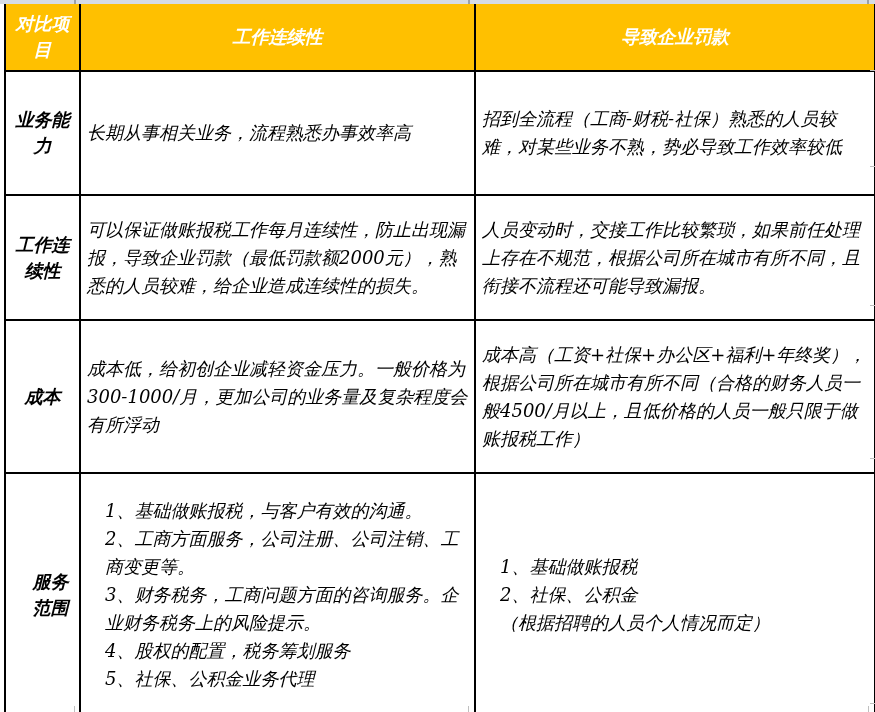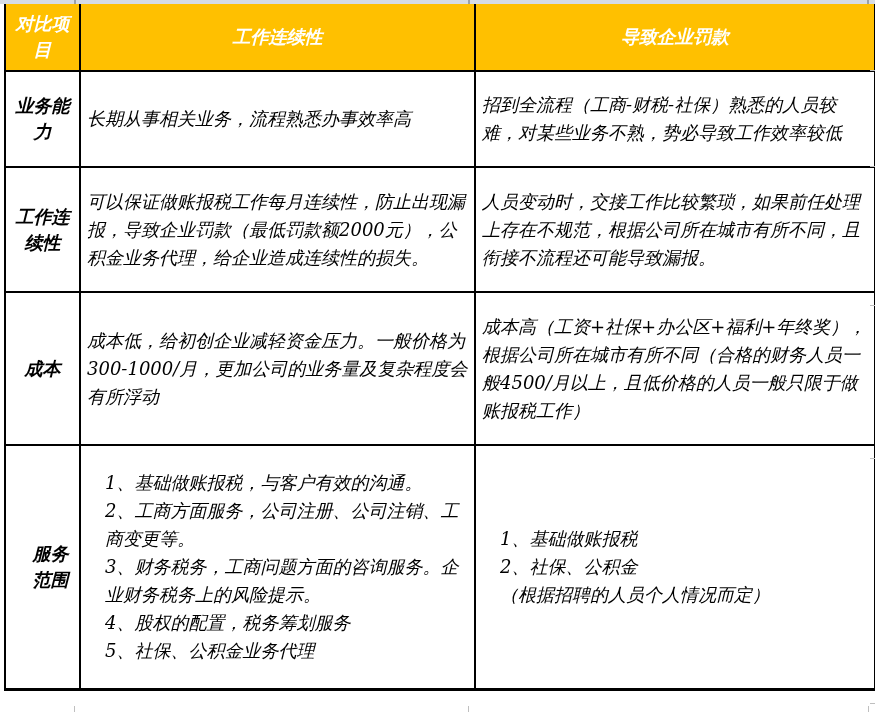--- a/index.html
+++ b/index.html
@@ -32,21 +32,21 @@
   
   .cmp td.label{
     font-weight:bold;font-size:18px;line-height:26px;
     text-align:center;vertical-align:middle;padding:0 8px;
   }
   .cmp td.content{
     font-size:18px;line-height:28px;
     text-align:left;vertical-align:middle;
     padding:2px 6px;white-space:pre-line;
   }
-  tr.r-ability{height:96px;border-radius:11px;}
+  tr.r-ability{height:124px;border-radius:11px;}
   tr.r-continuity{height:125px;}
   tr.r-cost{height:153px;}
   tr.r-scope{height:244px;}
   .cmp tbody tr:last-child td{border-bottom-width:3px;padding-left:24px;}
 
   
   .stub-v{position:absolute;width:1px;background:#BFBFBF;}
   .stub-h{position:absolute;height:1px;background:#BFBFBF;}
 </style>
 </head>
@@ -74,21 +74,21 @@
       </tr>
     </thead>
     <tbody>
       <tr class="r-ability">
         <td class="label">业务能力</td>
         <td class="content">长期从事相关业务，流程熟悉办事效率高</td>
         <td class="content">招到全流程（工商-财税-社保）熟悉的人员较难，对某些业务不熟，势必导致工作效率较低</td>
       </tr>
       <tr class="r-continuity">
         <td class="label">工作连续性</td>
-        <td class="content">可以保证做账报税工作每月连续性，防止出现漏报，导致企业罚款（最低罚款额2000元），公积金业务代理，给企业造成连续性的损失。</td>
+        <td class="content">可以保证做账报税工作每月连续性，防止出现漏报，导致企业罚款（最低罚款额2000元），熟悉的人员较难，给企业造成连续性的损失。</td>
         <td class="content">人员变动时，交接工作比较繁琐，如果前任处理上存在不规范，根据公司所在城市有所不同，且衔接不流程还可能导致漏报。</td>
       </tr>
       <tr class="r-cost">
         <td class="label">成本</td>
         <td class="content">成本低，给初创企业减轻资金压力。一般价格为300-1000/月，更加公司的业务量及复杂程度会有所浮动</td>
         <td class="content">成本高（工资+社保+办公区+福利+年终奖），根据公司所在城市有所不同（合格的财务人员一般4500/月以上，且低价格的人员一般只限于做账报税工作）</td>
       </tr>
       <tr class="r-scope">
         <td class="label">服务范围</td>
         <td class="content">1、基础做账报税，与客户有效的沟通。

